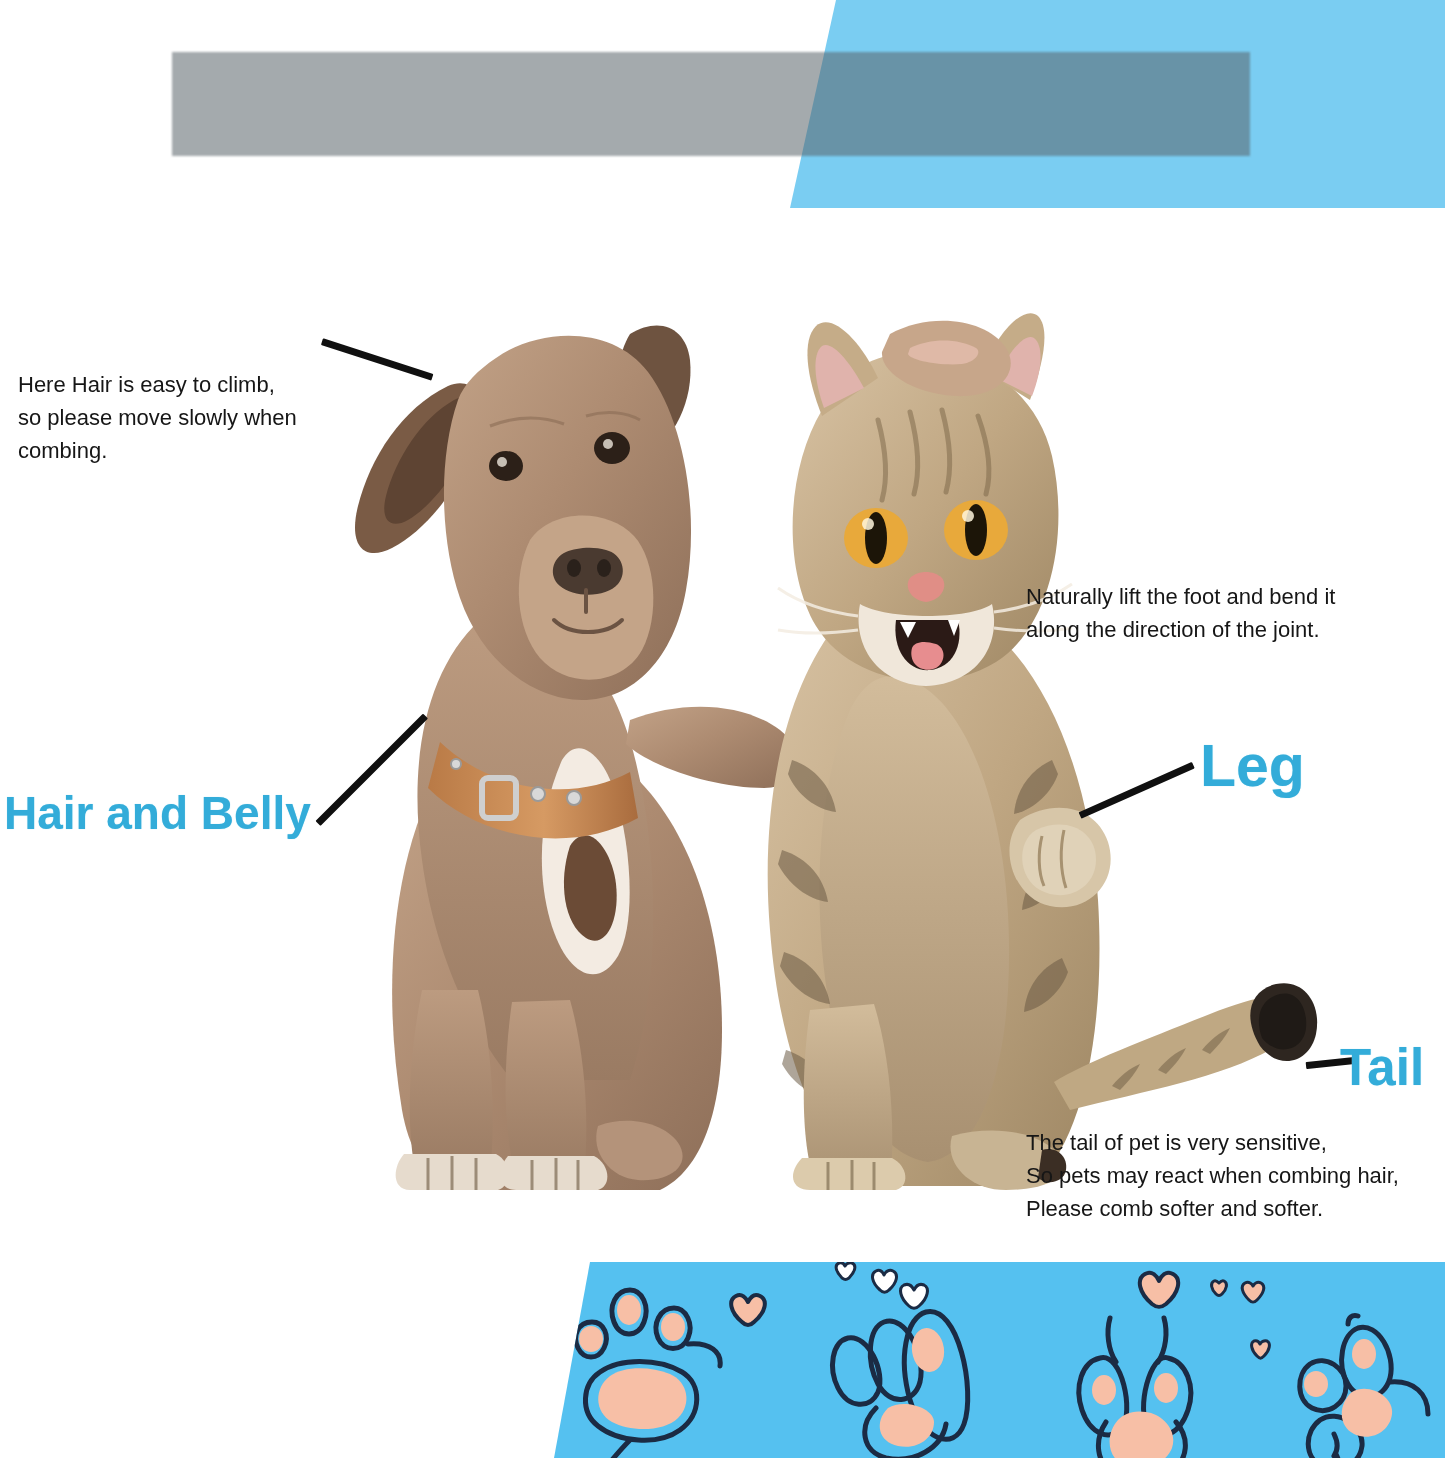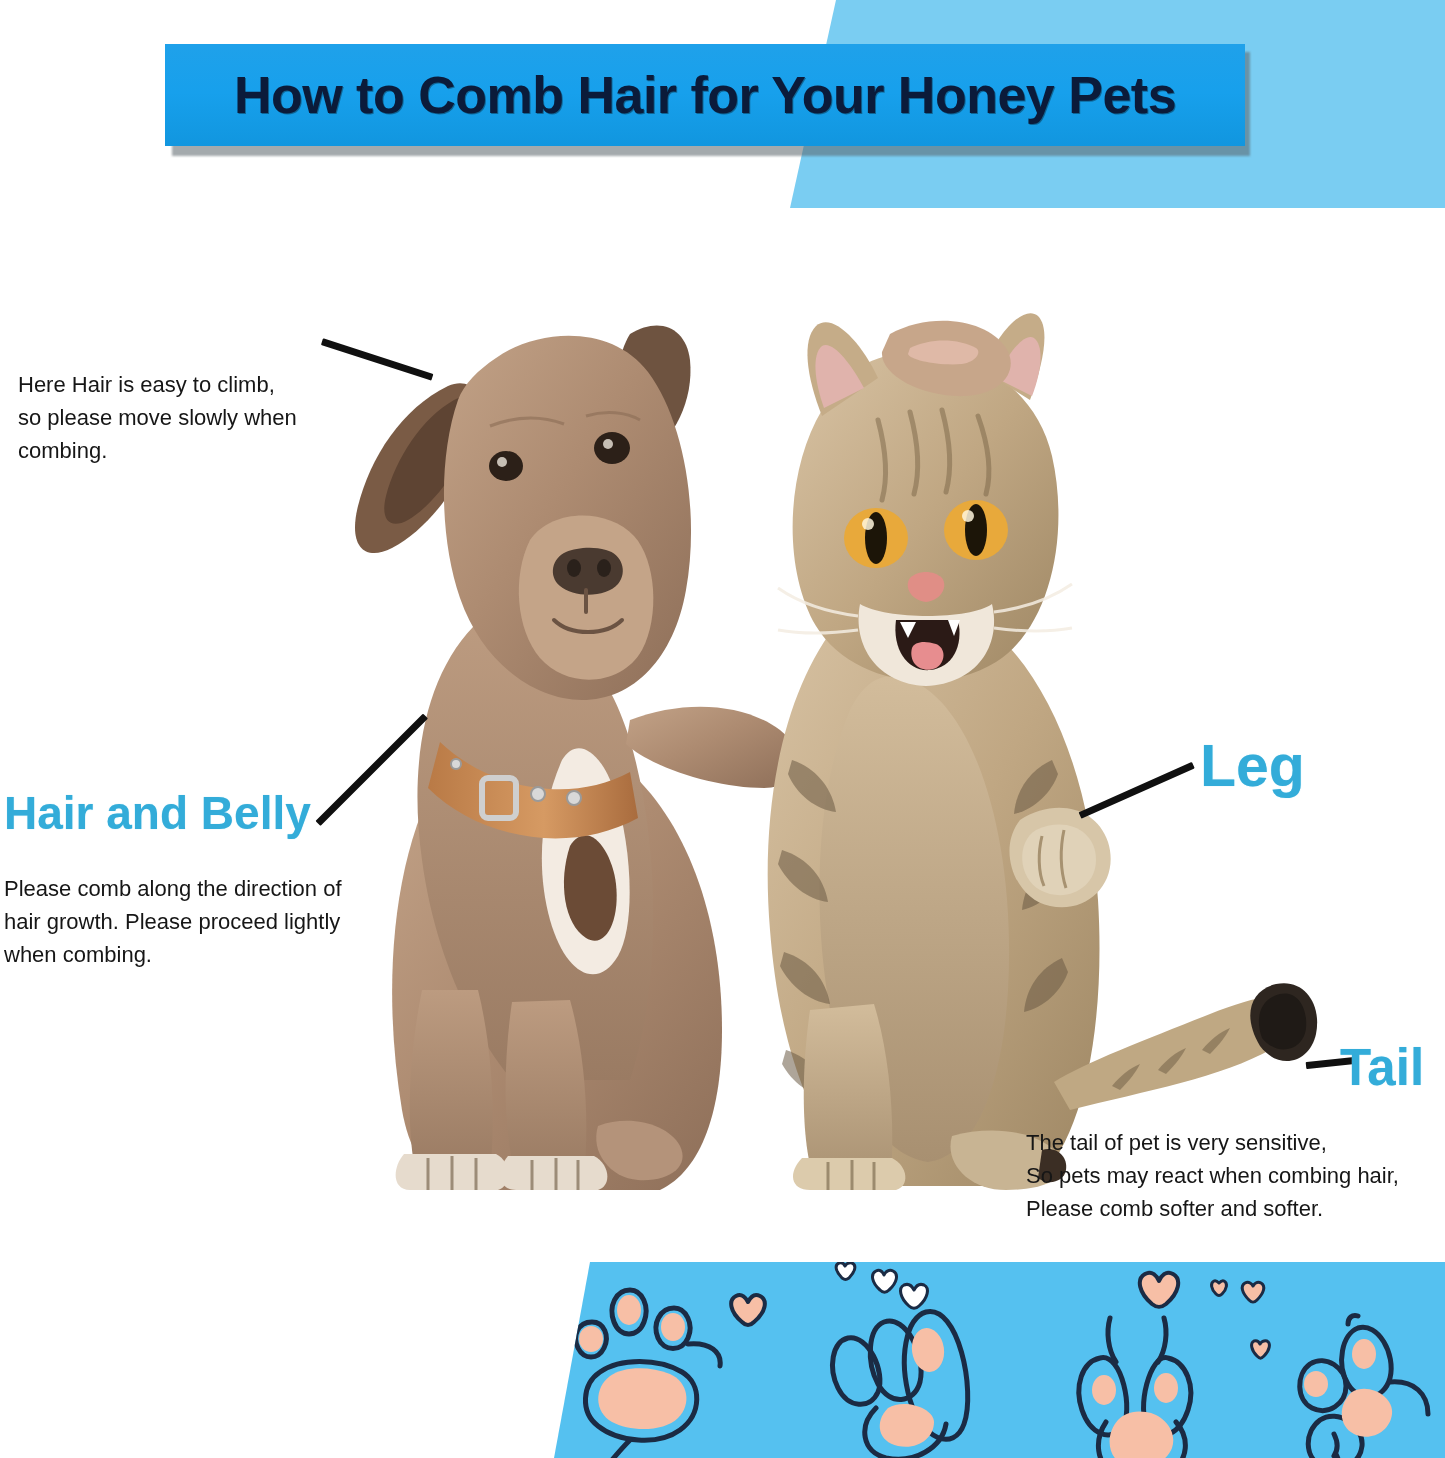--- a/index.html
+++ b/index.html
@@ -121,23 +121,20 @@
   }
   .bottom-banner svg { display:block; width:100%; height:100%; }
 </style>
 </head>
 <body>
 
 <div id="page">
 
   <div class="header-slant"></div>
   <div class="title-shadow"></div>
-  <div class="title-bar">
-    <span class="title-text">How to Comb Hair for Your Honey Pets</span>
-  </div>
 
   <div class="pets-stage">
     <svg viewBox="0 0 1000 900" xmlns="http://www.w3.org/2000/svg" aria-hidden="true">
       <defs>
         <linearGradient id="dogFur" x1="0" y1="0" x2="1" y2="1">
           <stop offset="0%" stop-color="#C2A287"></stop>
           <stop offset="45%" stop-color="#AD8B71"></stop>
           <stop offset="100%" stop-color="#8E6F59"></stop>
         </linearGradient>
         <linearGradient id="dogFur2" x1="0" y1="0" x2="0" y2="1">
@@ -302,24 +299,23 @@
   <div class="leader" id="line-ears"></div>
   <div class="leader" id="line-back"></div>
   <div class="leader" id="line-leg"></div>
   <div class="leader" id="line-tail"></div>
 
   <div class="body-text" id="p-ears">Here Hair is easy to climb,
 so please move slowly when
   combing.</div>
 
   <div class="cyan-heading" id="h-back">Hair and Belly</div>
-  <div class="body-text" id="p-back">Please comb along the direction of
- hair growth. Please proceed lightly
- when combing.</div>
-
+
+  <div class="body-text" id="p-leg">Naturally lift the foot and bend it
+along the direction of the joint.</div>
   <div class="cyan-heading" id="h-leg">Leg</div>
 
   <div class="cyan-heading" id="h-tail">Tail</div>
   <div class="body-text" id="p-tail">The tail of pet is very sensitive,
 So pets may react when combing hair,
 Please comb softer and softer.</div>
 
   <div class="bottom-banner">
     <svg viewBox="0 0 905 196" xmlns="http://www.w3.org/2000/svg" aria-hidden="true">
       <g fill="none" stroke="#1b2b44" stroke-width="5" stroke-linecap="round" stroke-linejoin="round">

